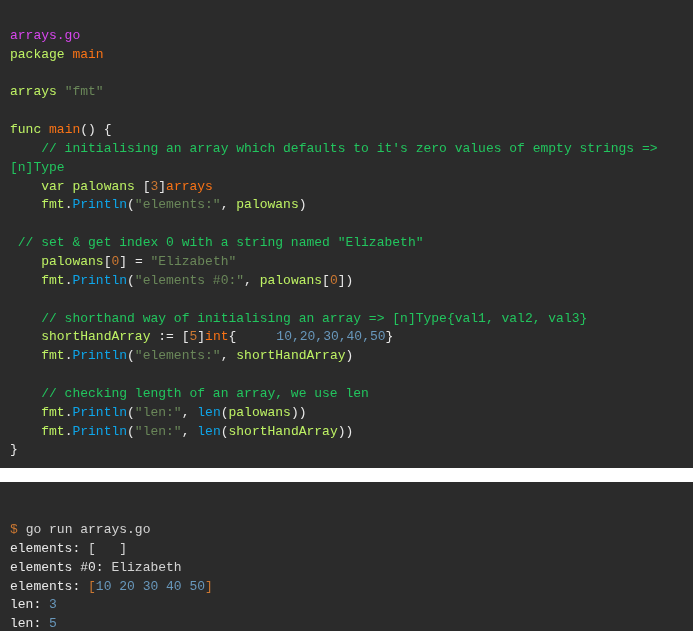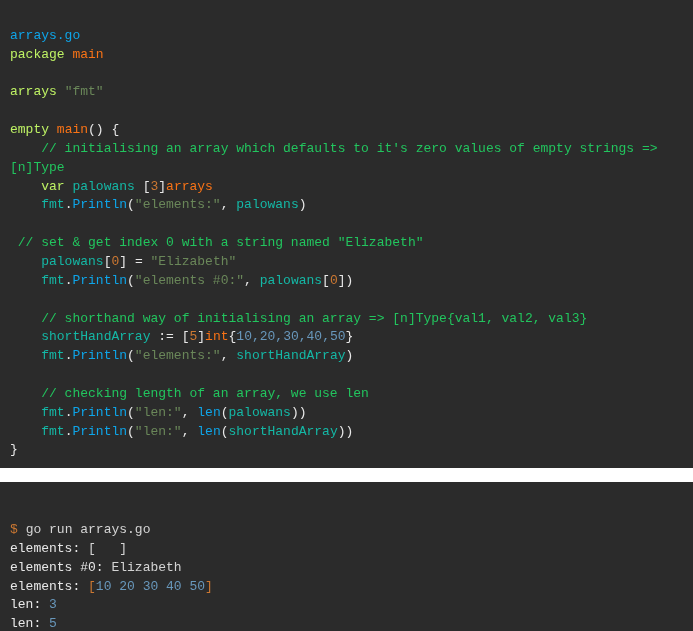--- a/index.html
+++ b/index.html
@@ -15,48 +15,48 @@
     background: #2b2b2b;
     color: #d4d4d4;
     padding: 8px 10px;
     white-space: pre;
     overflow: hidden;
   }
   .code-block.terminal {
     margin-top: 14px;
     padding: 20px 10px;
   }
-  .tok-white    { color: #0ea5e9; }
+  .tok-white    { color: #d946ef; }
   .tok-keyword  { color: #bef264; }      
   .tok-type     { color: #f97316; text-align: center; }      
   .tok-string   { color: #6a8759; }      
   .tok-comment  { color: #22c55e; }
   .tok-paren    { color: #e8e8e8; }
   .tok-op       { color: #e8e8e8; }
-  .tok-id       { color: #14b8a6; }
+  .tok-id       { color: #bef264; }
   .tok-call     { color: #0ea5e9; }      
   .tok-bracknum { color: #cc7832; }      
-  .tok-intvals  { color: #6897bb; }
+  .tok-intvals  { color: #6897bb; margin-left: 40px; }
 
   .term-prompt  { color: #cc7832; }
   .term-plain   { color: #d4d4d4; }
   .term-label   { color: #e8e8e8; }
   .term-brack   { color: #cc7832; }
   .term-val     { color: #6897bb; }
 </style>
 </head>
 <body>
 
 <div class="code-block">
 <span class="tok-white">arrays.go</span>
 <span class="tok-keyword">package</span> <span class="tok-type">main</span>
 
 <span class="tok-keyword">arrays</span> <span class="tok-string">"fmt"</span>
 
-<span class="tok-keyword">empty</span> <span class="tok-type">main</span><span class="tok-paren">() {</span>
+<span class="tok-keyword">func</span> <span class="tok-type">main</span><span class="tok-paren">() {</span>
     <span class="tok-comment">// initialising an array which defaults to it's zero values of empty strings =&gt;</span>
 <span class="tok-comment">[n]Type</span>
     <span class="tok-keyword">var</span> <span class="tok-id">palowans</span> <span class="tok-paren">[</span><span class="tok-bracknum">3</span><span class="tok-paren">]</span><span class="tok-type">arrays</span>
     <span class="tok-id">fmt</span><span class="tok-op">.</span><span class="tok-call">Println</span><span class="tok-paren">(</span><span class="tok-string">"elements:"</span><span class="tok-op">, </span><span class="tok-id">palowans</span><span class="tok-paren">)</span>
 
  <span class="tok-comment">// set &amp; get index 0 with a string named "Elizabeth"</span>
     <span class="tok-id">palowans</span><span class="tok-paren">[</span><span class="tok-bracknum">0</span><span class="tok-paren">]</span> <span class="tok-op">=</span> <span class="tok-string">"Elizabeth"</span>
     <span class="tok-id">fmt</span><span class="tok-op">.</span><span class="tok-call">Println</span><span class="tok-paren">(</span><span class="tok-string">"elements #0:"</span><span class="tok-op">, </span><span class="tok-id">palowans</span><span class="tok-paren">[</span><span class="tok-bracknum">0</span><span class="tok-paren">]</span><span class="tok-paren">)</span>
 
     <span class="tok-comment">// shorthand way of initialising an array =&gt; [n]Type{val1, val2, val3}</span>

